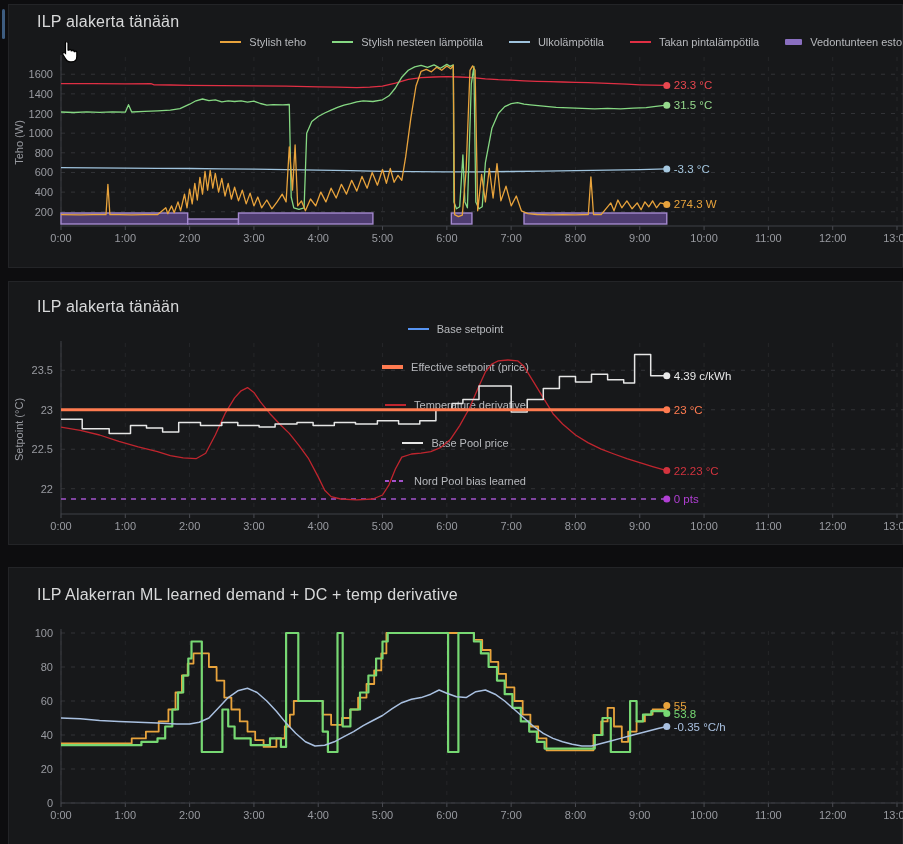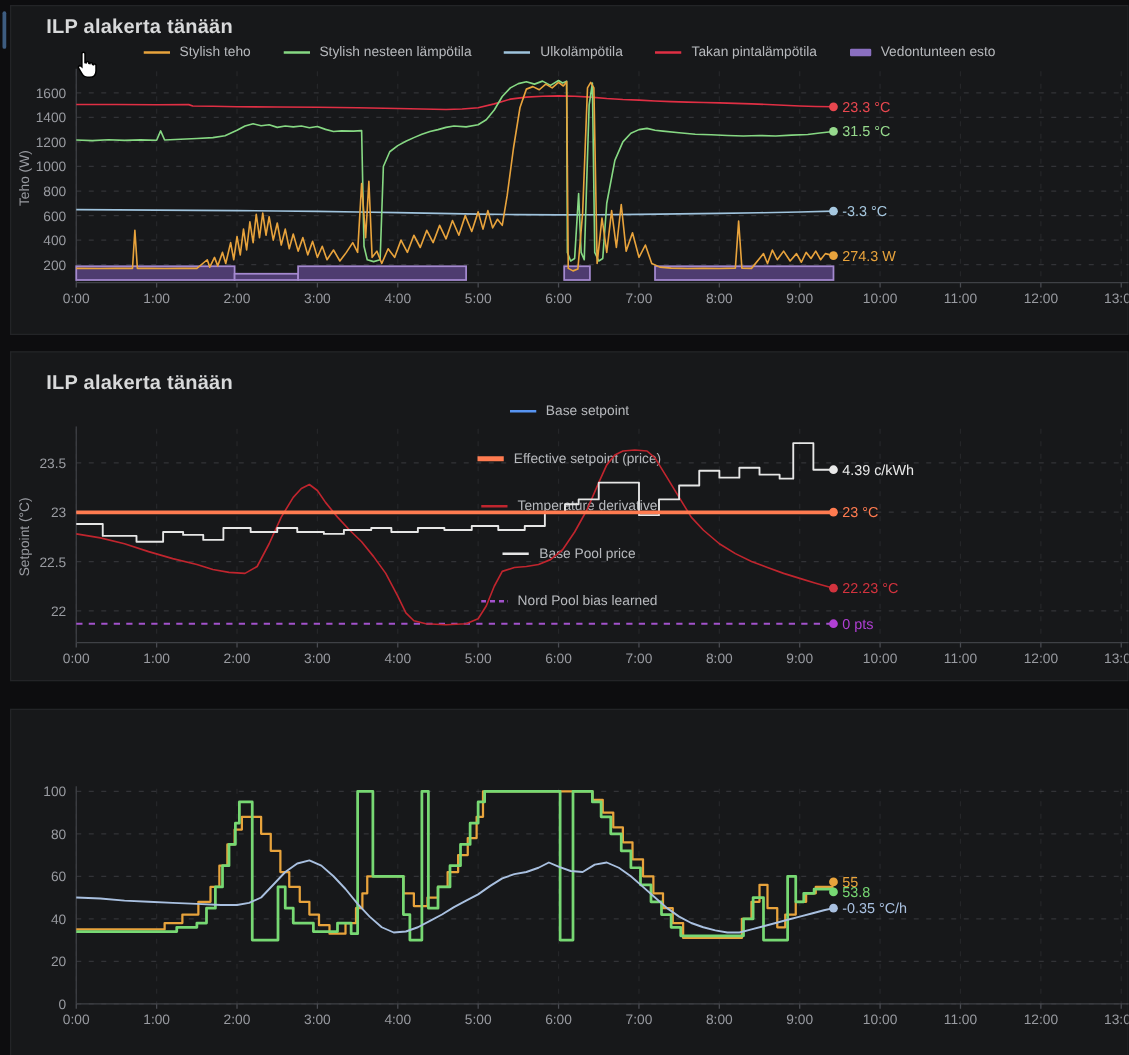--- a/index.html
+++ b/index.html
@@ -4,23 +4,23 @@
 <style>
   html,body{margin:0;padding:0;background:#0d0d0f;width:903px;height:844px;overflow:hidden;
     font-family:"Liberation Sans",sans-serif;}
   .page{position:relative;width:903px;height:844px;background:#0d0d0f;overflow:hidden;}
   .left-strip{position:absolute;left:0;top:0;width:8px;height:844px;background:#0d0d0f;}
   .scroll-accent{position:absolute;left:2px;top:9px;width:3px;height:30px;background:#3d5c80;border-radius:2px;}
   .panel{position:absolute;left:8px;width:895px;background:#17181a;border:1px solid #232427;box-sizing:border-box;}
   .panel-1{top:4px;height:264px;}
   .panel-2{top:281px;height:264px;}
   .panel-3{top:567px;height:290px;}
-  .panel h2{position:absolute;left:28px;margin:0;font-size:16px;font-weight:700;color:#d8d9da;letter-spacing:.2px;}
+  .panel h2{position:absolute;left:28px;margin:0;font-size:16px;font-weight:400;color:#d8d9da;letter-spacing:.2px;}
   .panel-1 h2{top:8px;} .panel-2 h2{top:16px;} .panel-3 h2{top:18px;}
-  .legend{position:absolute;left:0;right:0;display:flex;justify-content:center;align-items:center;gap:26px;
+  .legend{position:absolute;left:0;right:0;display:flex;justify-content:flex-end;align-items:center;gap:26px;
     font-size:11px;color:#b7b9bd;white-space:nowrap;}
   .panel-1 .legend{top:31px;} .panel-2 .legend{top:41px;flex-direction:column;} .panel-3 .legend{top:43px;}
   .li{display:inline-flex;align-items:center;gap:8px;cursor:pointer;}
   .sw{display:inline-block;width:21px;height:2px;}
   .sw-thick{height:4px;}
   .sw-band{width:17px;height:6px;border-radius:1px;}
   .sw-dash{height:2px;background:none;}
   .chart{position:absolute;left:0;width:903px;}
   .panel-1 .chart{top:48px;} .panel-2 .chart{top:59px;} .panel-3 .chart{top:59px;}
   svg{display:block;}
@@ -255,20 +255,21 @@
           <g>
             <circle cx="657.7784615384616" cy="157.99532710280363" r="3.5" fill="#b13fd4"></circle>
             <text x="664.7784615384616" y="161.99532710280363" class="mark" fill="#b13fd4">0 pts</text>
           </g>
           <text x="14" y="88.5" class="tick" text-anchor="middle" transform="rotate(-90 14 88.5)">Setpoint (°C)</text>
         </svg>
       </div>
   </section>
 
   <section class="panel panel-3">
+    <h2>ILP Alakerran ML learned demand + DC + temp derivative</h2>
     <div class="chart">
         <svg viewBox="0 0 903 204" width="903" height="204">
           <g>
             <line x1="52" y1="4" x2="52" y2="176" stroke="rgba(220,220,235,0.07)" stroke-dasharray="4 6"></line>
             <line x1="52" y1="176" x2="52" y2="180" stroke="#4a4c52"></line>
             <line x1="116.3076923076923" y1="4" x2="116.3076923076923" y2="176" stroke="rgba(220,220,235,0.07)" stroke-dasharray="4 6"></line>
             <line x1="116.3076923076923" y1="176" x2="116.3076923076923" y2="180" stroke="#4a4c52"></line>
             <line x1="180.6153846153846" y1="4" x2="180.6153846153846" y2="176" stroke="rgba(220,220,235,0.07)" stroke-dasharray="4 6"></line>
             <line x1="180.6153846153846" y1="176" x2="180.6153846153846" y2="180" stroke="#4a4c52"></line>
             <line x1="244.92307692307693" y1="4" x2="244.92307692307693" y2="176" stroke="rgba(220,220,235,0.07)" stroke-dasharray="4 6"></line>

